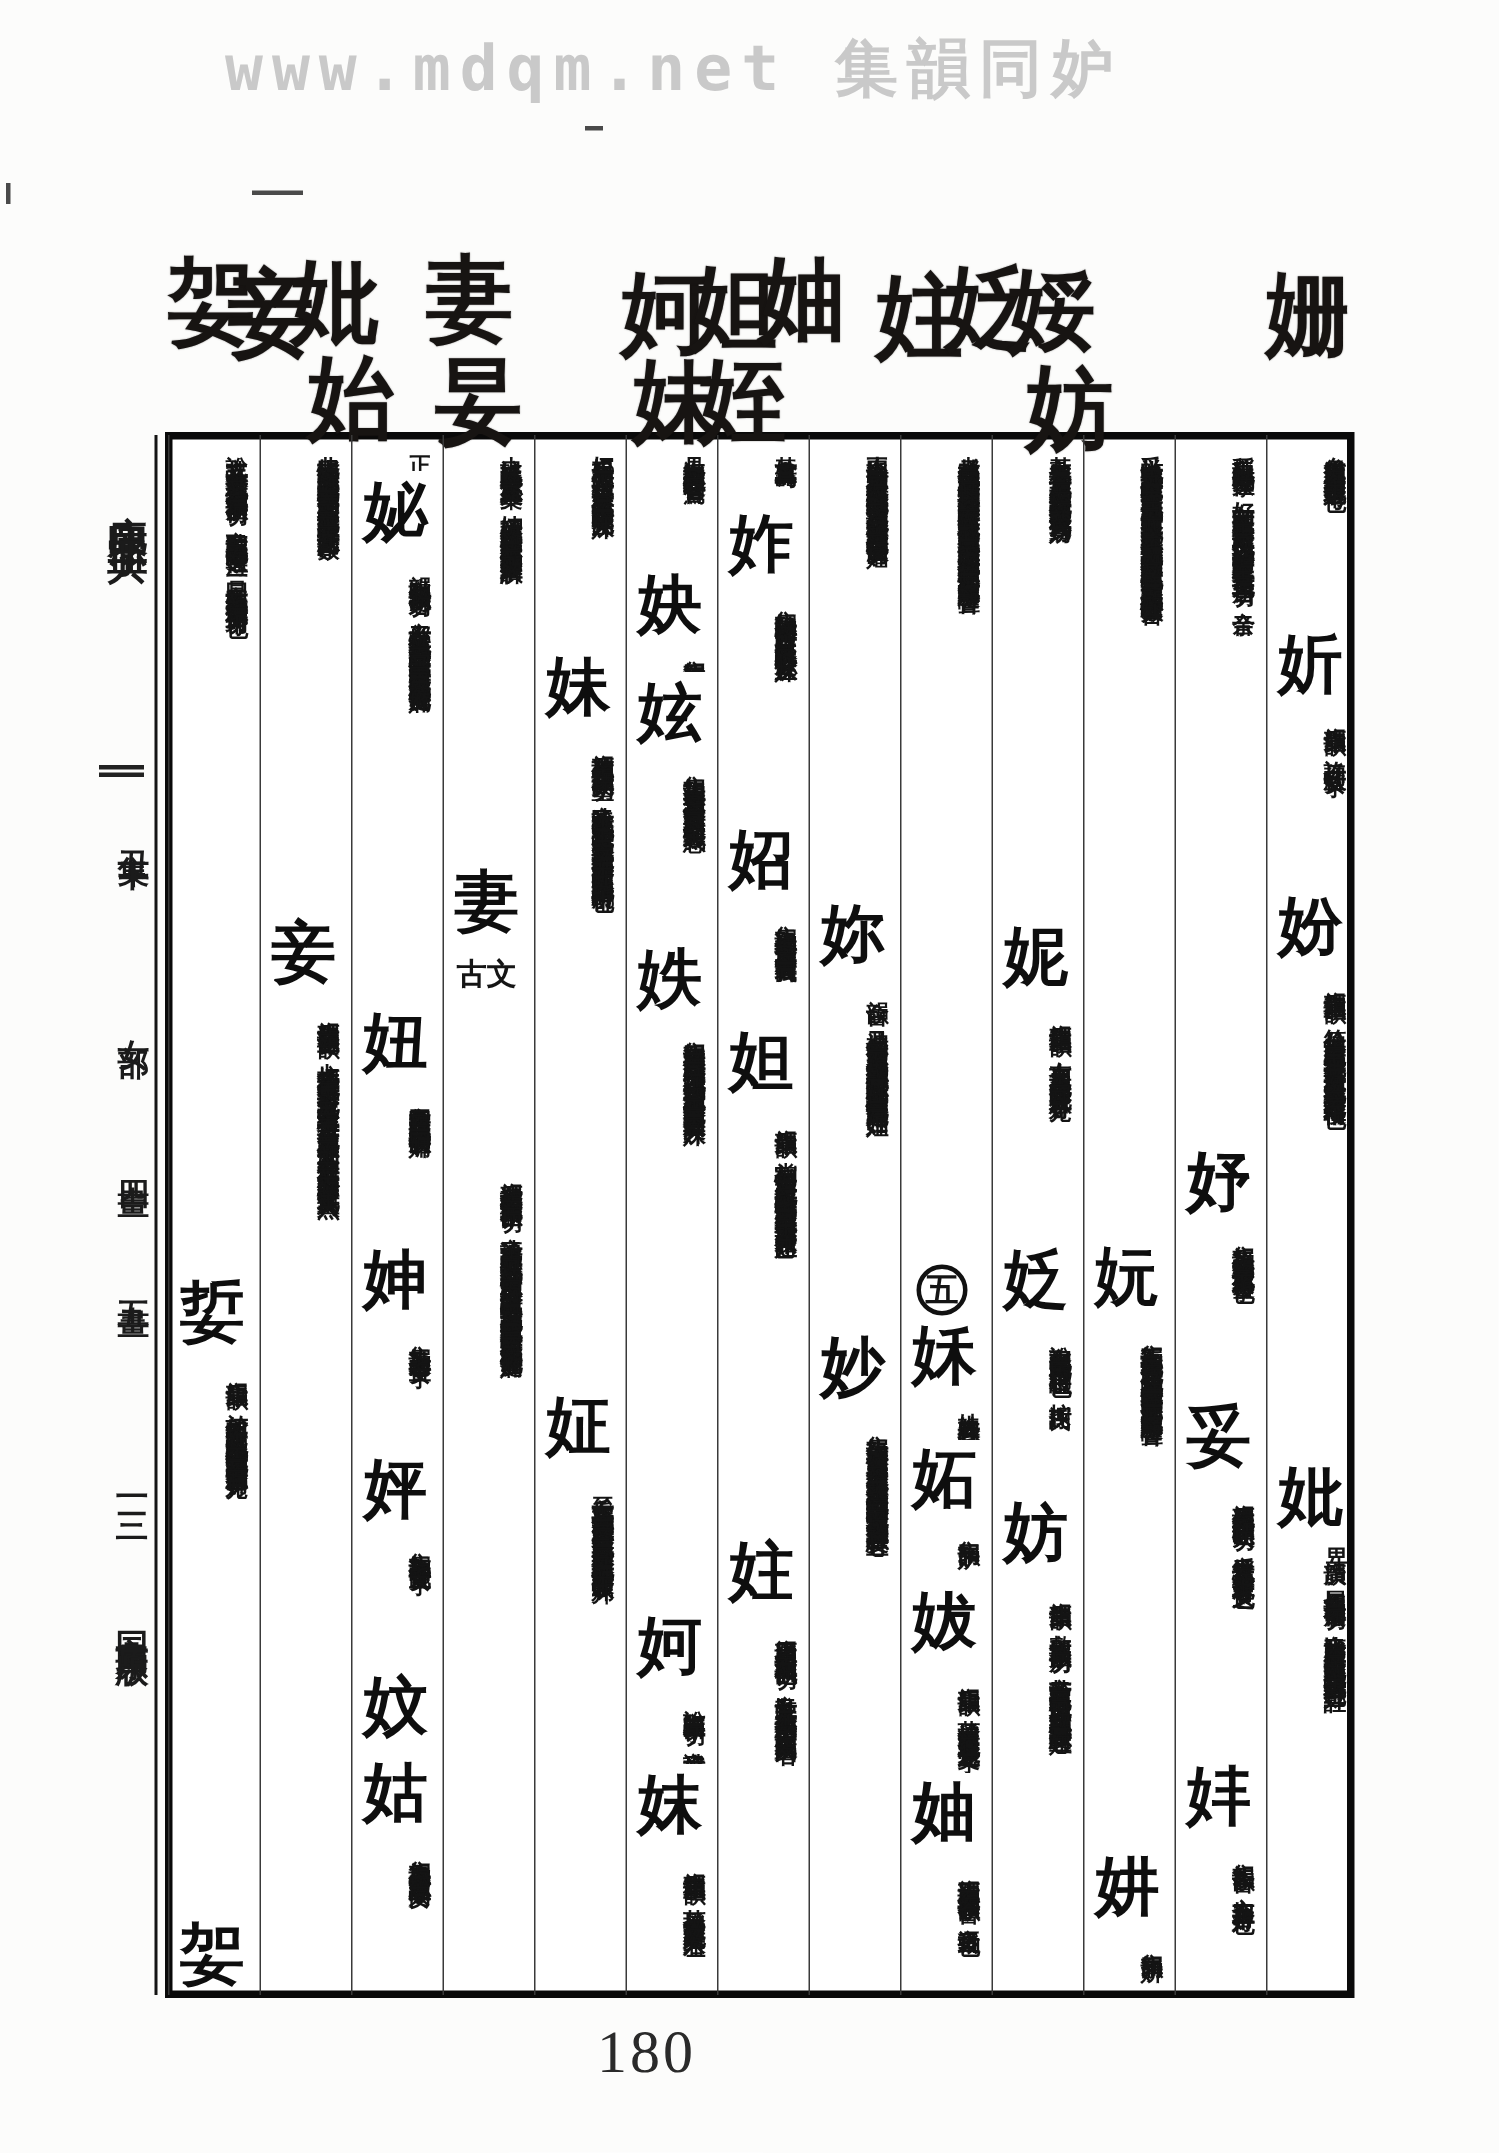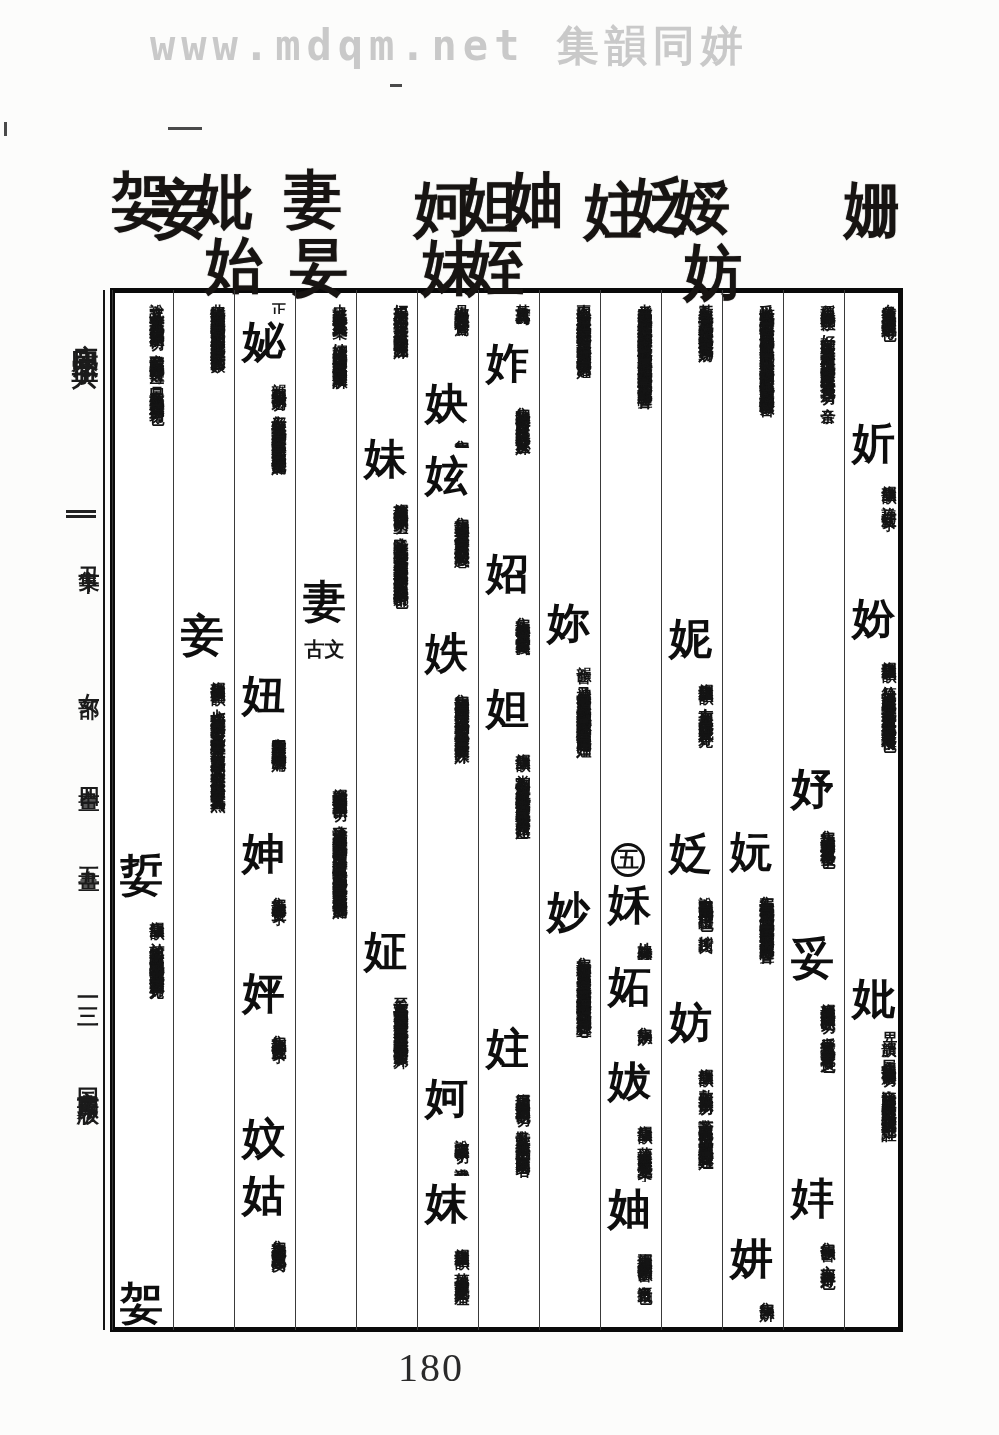--- a/index.html
+++ b/index.html
@@ -73,21 +73,21 @@
     font-family:"Liberation Serif",serif;font-size:40px;color:#2a2a2a;
     letter-spacing:2px;
     text-align:center;
   }
   .mark{position:absolute;background:#4a4a4a;}
 </style>
 </head>
 <body>
 
 <div id="stage">
-  <div class="watermark">www.mdqm.net 集韻同姘</div>
+  <div class="watermark">www.mdqm.net 集韻同妒</div>
 
   <div class="frame"></div>
   <div class="sidebar-rule"></div>
 
   <div class="sidebar">
     <div class="v sb-title">康熙字典</div>
     <div class="sb-dash"></div>
     <div class="v sb-sec">丑集下</div>
     <div class="v sb-rad">女部</div>
     <div class="v sb-s4">四畫</div>

